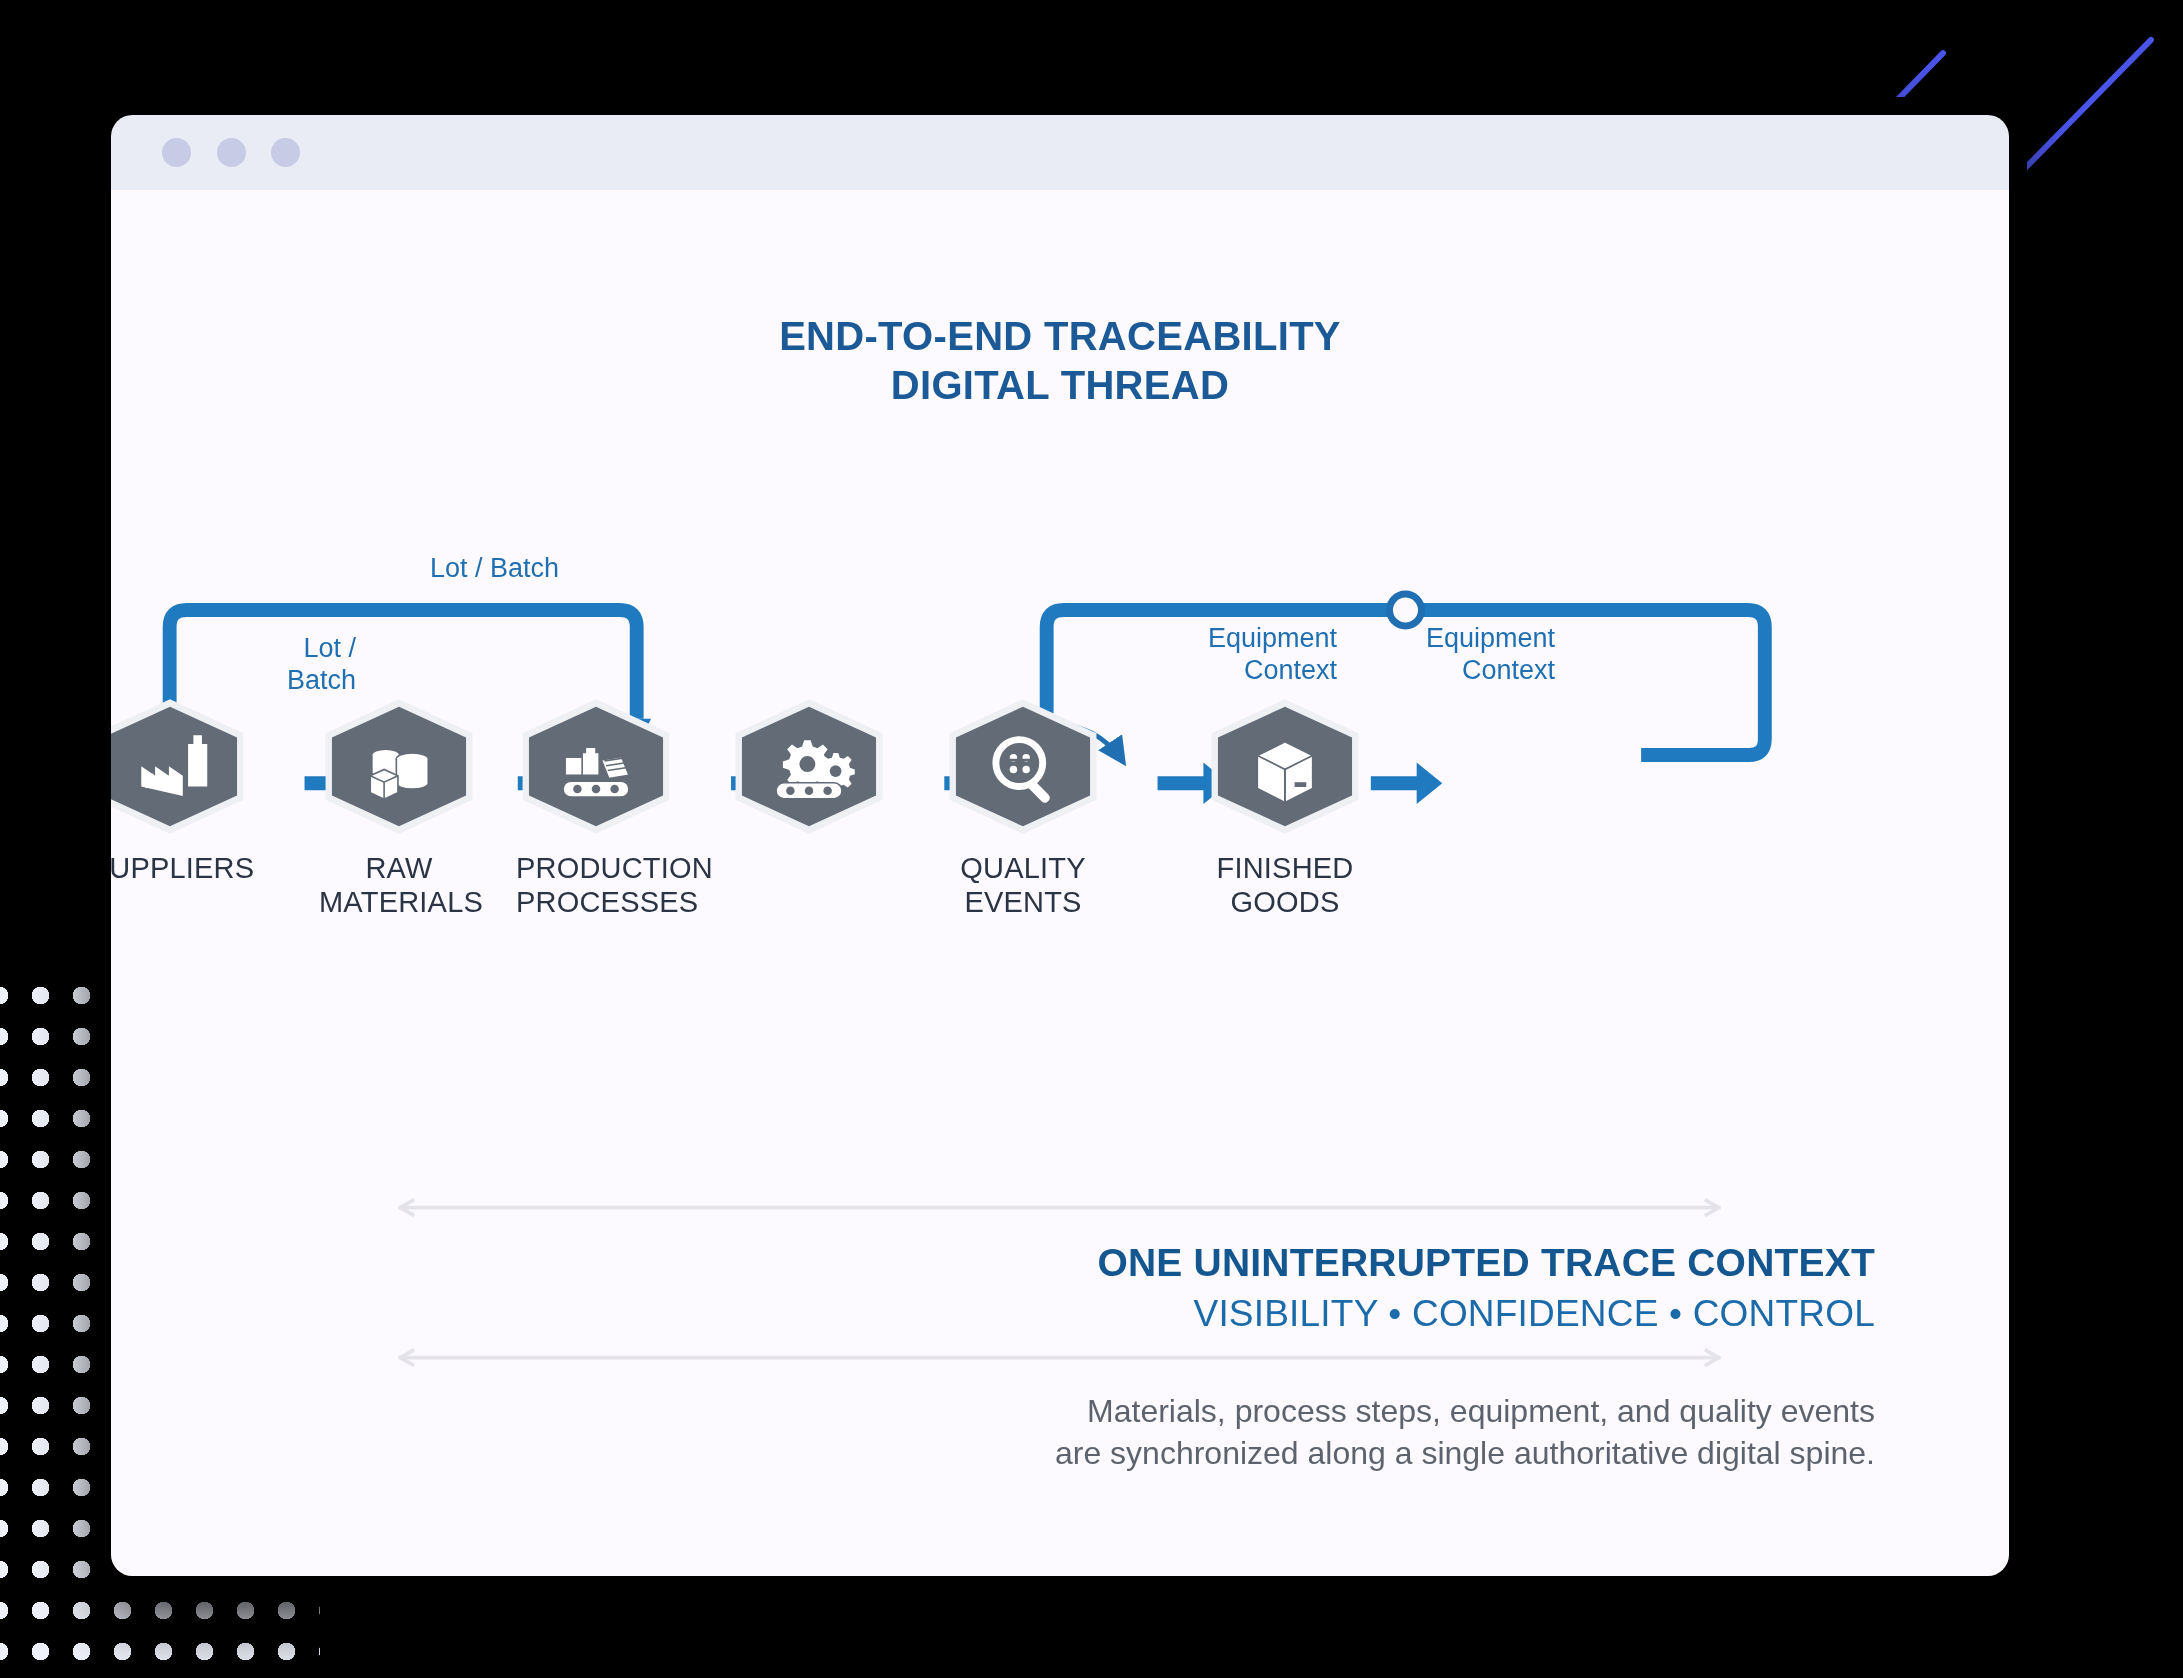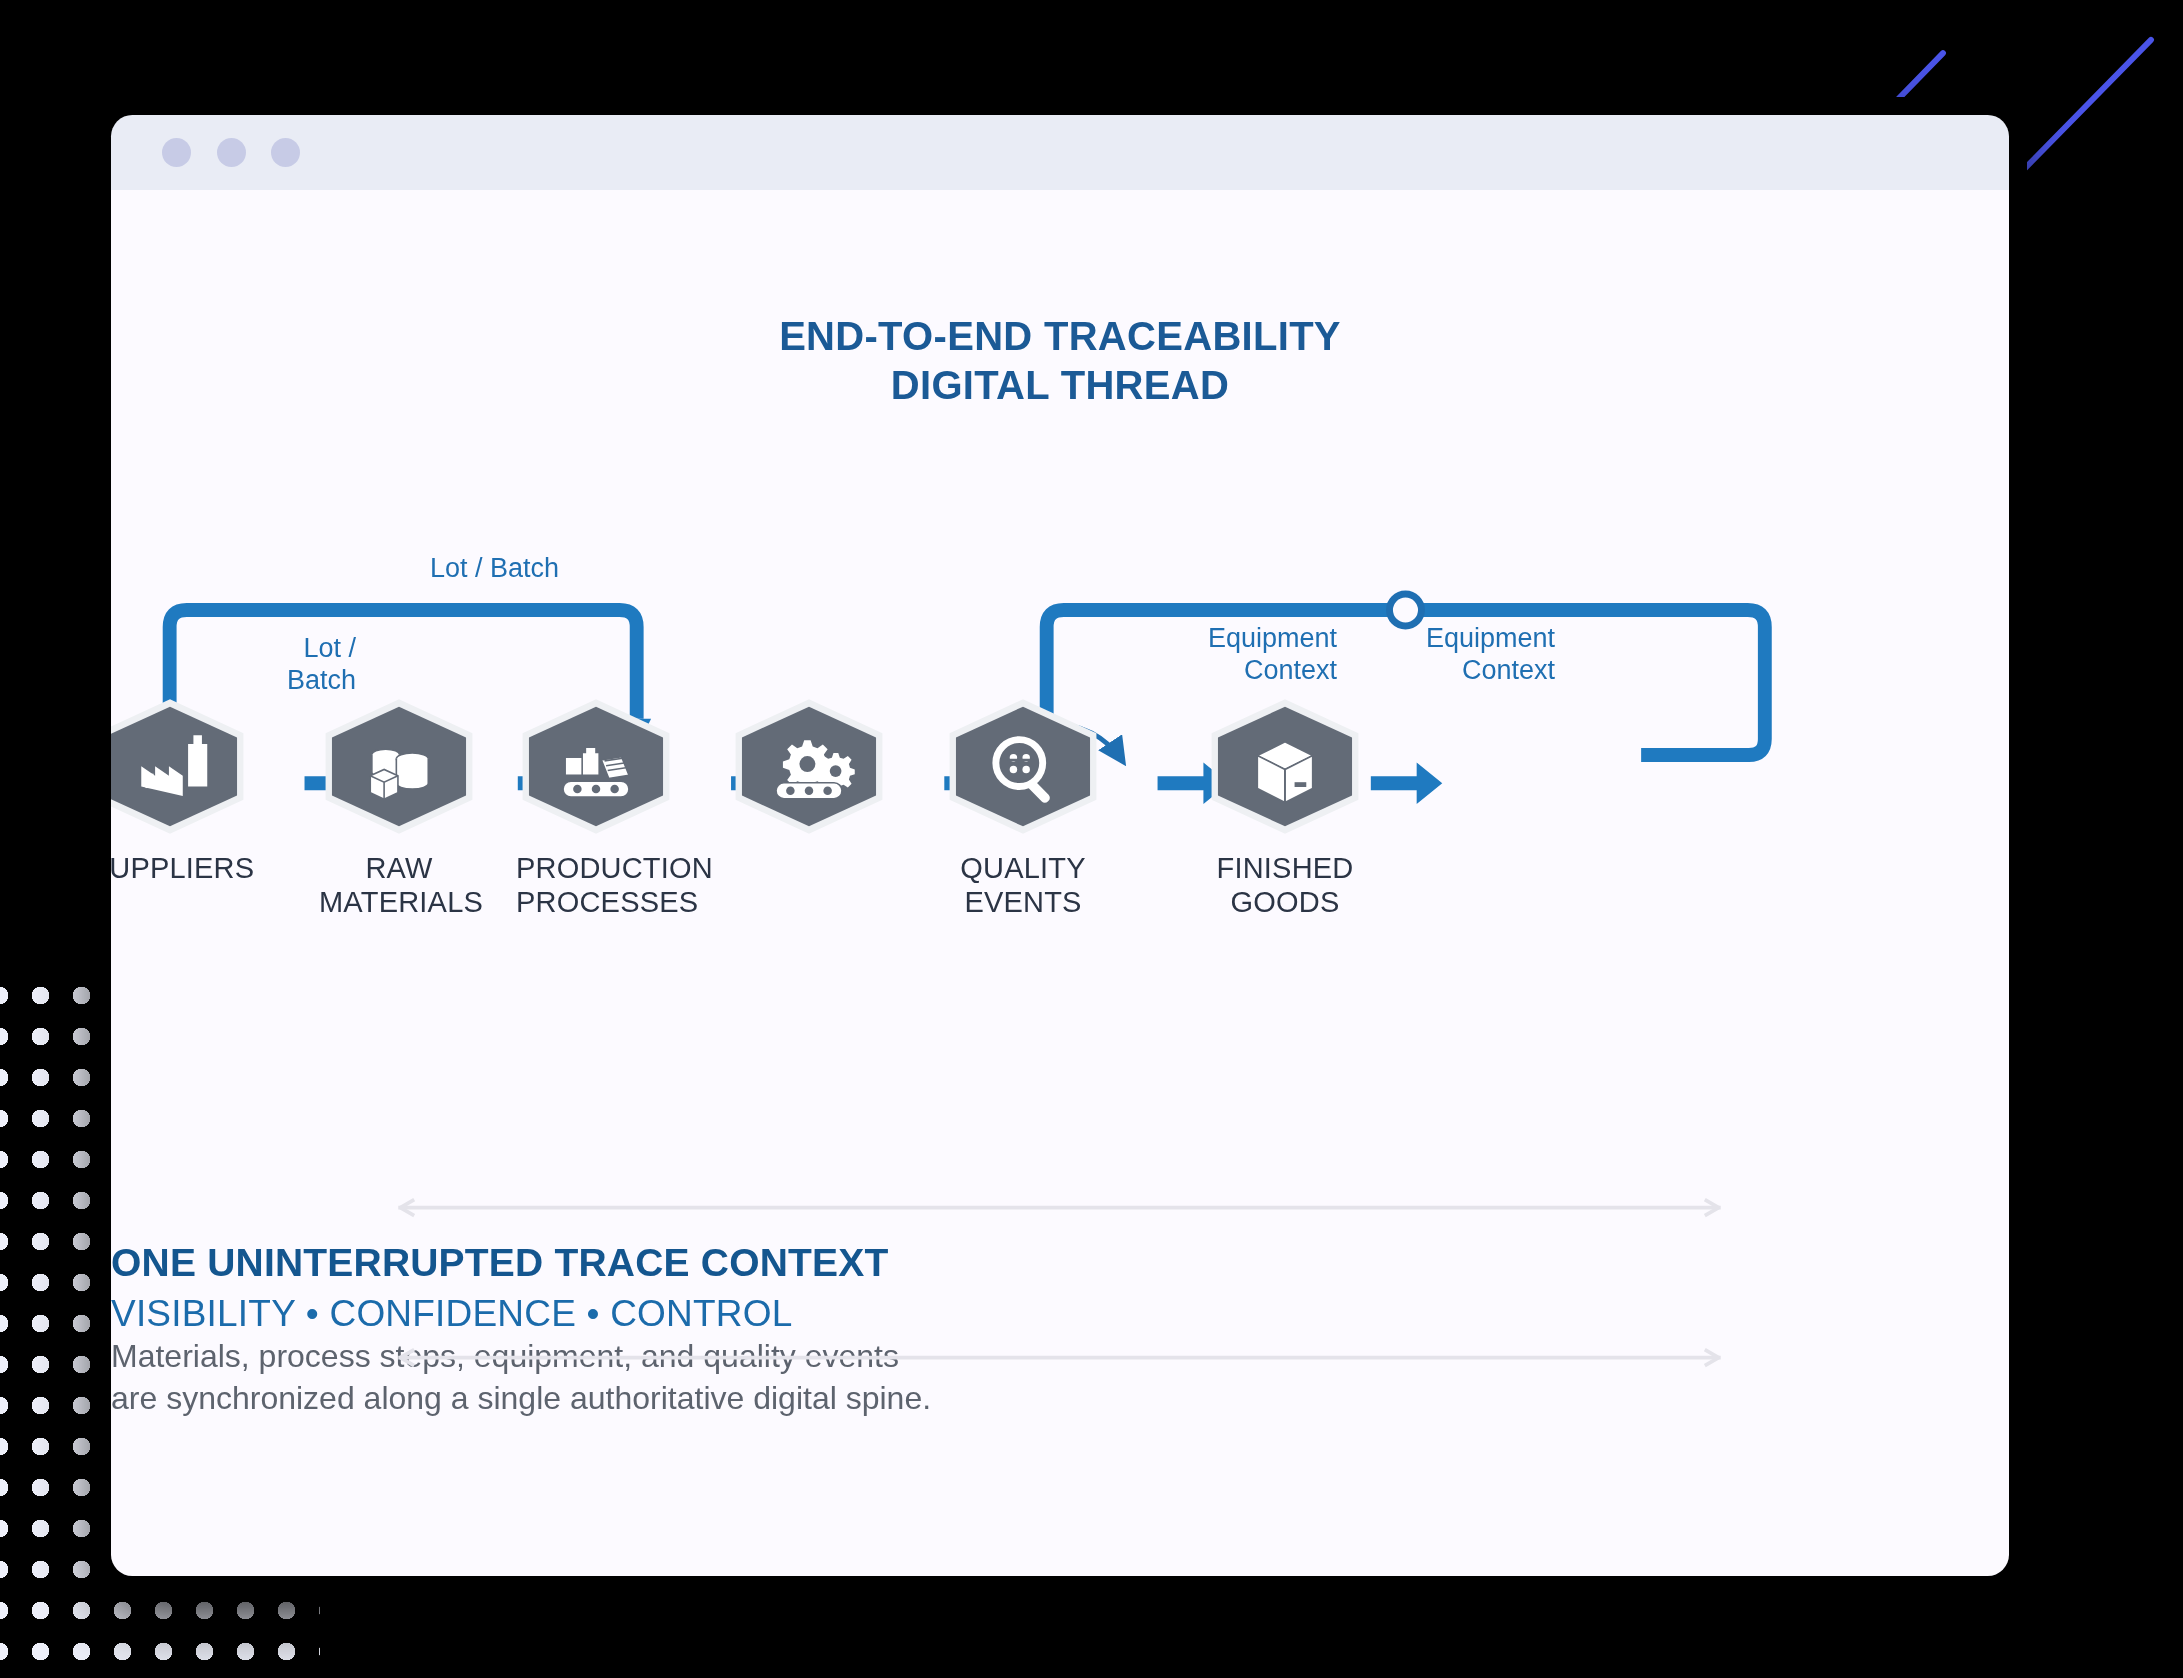--- a/index.html
+++ b/index.html
@@ -36,24 +36,24 @@
   .node{position:absolute;width:160px;text-align:center;}
   .hex{width:160px;height:141px;position:relative;margin:0 auto;}
   .hex svg{position:absolute;left:0;top:0;}
   .nodelabel{margin-top:14px;font-size:29px;font-weight:500;color:#2b3445;
              line-height:1.18;letter-spacing:0.2px;}
 
   .edgelabel{position:absolute;color:#1f6fb2;font-size:27px;line-height:1.2;
              text-align:right;white-space:pre-line;}
 
   
-  #footer{position:absolute;left:0;top:1007px;width:1764px;text-align:left;}
+  #footer{position:absolute;left:0;top:1007px;width:1764px;text-align:right;}
   #trace1{color:#14568f;font-weight:bold;font-size:39px;letter-spacing:0.2px;}
   #trace2{color:#1b6bab;font-weight:normal;font-size:37px;margin-top:7.5px;letter-spacing:0.2px;}
-  #caption{color:#5d636e;font-size:32px;line-height:1.32;}
+  #caption{margin-top:55px;color:#5d636e;font-size:32px;line-height:1.32;}
   .rule{position:absolute;left:277px;width:1343px;height:21.3px;}
 </style>
 </head>
 <body>
 
 <div id="deco-dots"></div>
 <svg id="deco-lines" viewBox="0 0 780 500">
   <g stroke="#4a54e8" stroke-width="11" stroke-linecap="round">
     <line x1="96" y1="360" x2="330" y2="120"></line>
     <line x1="275" y1="440" x2="445" y2="245"></line>

